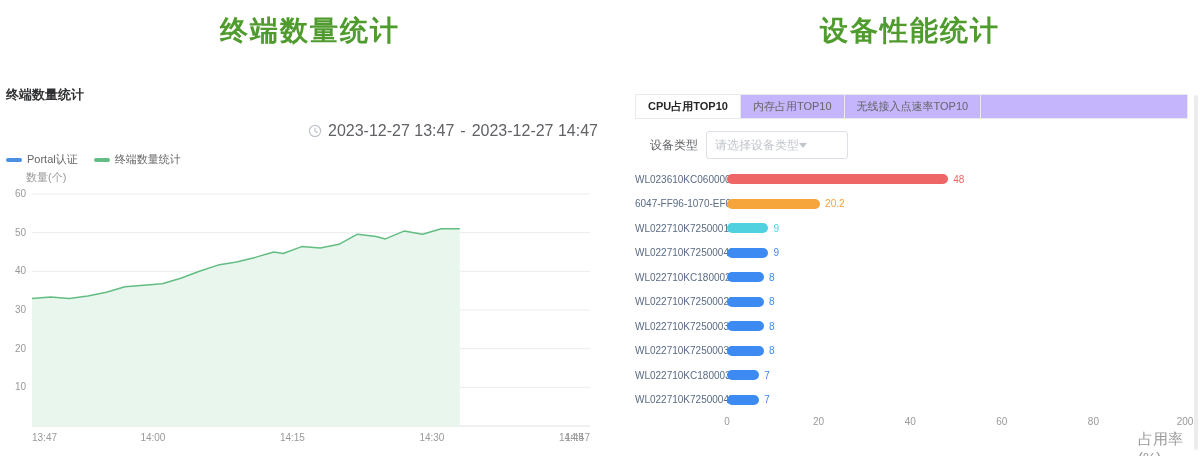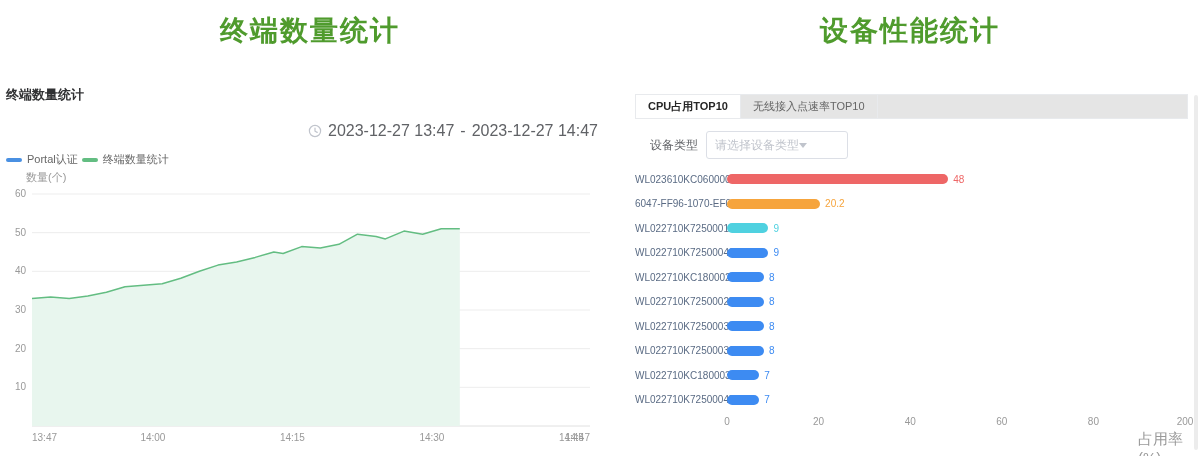--- a/index.html
+++ b/index.html
@@ -9,28 +9,28 @@
   .page-title{position:absolute;top:12px;font-size:28px;font-weight:bold;color:#4f9b2d;text-align:center;letter-spacing:2px;}
   #left-title{left:0;width:620px;}
   #right-title{left:620px;width:580px;}
 
   
   .card-title{position:absolute;left:6px;top:86px;font-size:13px;font-weight:bold;color:#303133;}
   .controls{position:absolute;left:0;top:122px;width:598px;display:flex;justify-content:flex-end;align-items:center;gap:10px;}
   .range-select{height:24px;border:1px solid #dcdfe6;border-radius:3px;background:#fff;display:flex;align-items:center;gap:16px;padding:0 8px;font-size:12px;color:#606266;cursor:pointer;}
   .chev{width:0;height:0;border-left:4px solid transparent;border-right:4px solid transparent;border-top:5px solid #c0c4cc;display:inline-block;}
   .daterange{display:flex;align-items:center;gap:6px;font-size:16px;color:#606266;cursor:pointer;}
-  .legend{position:absolute;left:6px;top:152px;display:flex;align-items:flex-start;gap:4px;font-size:11px;color:#666;}
+  .legend{position:absolute;left:6px;top:152px;display:flex;align-items:flex-start;gap:16px;font-size:11px;color:#666;}
   .legend-item{display:flex;align-items:center;gap:5px;cursor:pointer;}
   .legend-marker{width:16px;height:4px;border-radius:2px;display:inline-block;}
   .ylabel{position:absolute;left:26px;top:170px;font-size:11px;color:#999;}
   #line-chart{position:absolute;left:4px;top:184px;}
 
   
-  .tabs{position:absolute;left:635px;top:94px;width:553px;height:25px;display:flex;background:#e5e5e5;border:1px solid #e8eaed;box-sizing:border-box;}
+  .tabs{position:absolute;left:635px;top:94px;width:553px;height:25px;display:flex;background:#c4b5fd;border:1px solid #e8eaed;box-sizing:border-box;}
   .tab{display:flex;align-items:center;padding:0 12px;font-size:11px;color:#666;border-right:1px solid #e8eaed;cursor:pointer;white-space:nowrap;}
   .tab.active{background:#fff;color:#262626;font-weight:bold;}
   .filter-row{position:absolute;left:650px;top:131px;display:flex;align-items:center;gap:8px;font-size:12px;color:#606266;}
   .filter-select{width:124px;height:26px;border:1px solid #dcdfe6;border-radius:3px;background:#fff;display:flex;align-items:center;justify-content:flex-start;padding:0 8px;cursor:pointer;}
   .filter-select .ph{font-size:12px;color:#c0c4cc;white-space:nowrap;overflow:hidden;}
 
   #hbar{position:absolute;left:635px;top:167px;width:553px;}
   .hrow{display:flex;align-items:center;height:24.5px;}
   .hlabel{width:92px;box-sizing:border-box;padding-right:8px;text-align:right;font-size:10px;color:#5a6b84;white-space:nowrap;}
   .harea{flex:1;display:flex;align-items:center;}
@@ -97,20 +97,21 @@
       <text x="567.4" y="257" text-anchor="middle" font-size="10" fill="#999">14:45</text>
       <text x="586" y="257" text-anchor="end" font-size="10" fill="#999">14:47</text>
       <path d="M28.0,114.4 L46.6,112.9 L65.2,114.4 L83.8,112.1 L102.4,108.2 L121.0,102.8 L139.6,101.3 L158.2,99.7 L176.8,94.3 L195.4,87.3 L214.0,81.1 L232.6,78.1 L251.2,73.4 L269.8,68.0 L279.1,69.5 L297.7,62.6 L316.3,64.1 L334.9,60.3 L353.5,50.2 L372.1,52.5 L381.4,54.9 L400.0,47.1 L418.6,50.2 L437.2,44.8 L455.8,44.8 L455.8,242 L28.0,242 Z" fill="#e8f6ee" stroke="none"></path>
       <path d="M28.0,114.4 L46.6,112.9 L65.2,114.4 L83.8,112.1 L102.4,108.2 L121.0,102.8 L139.6,101.3 L158.2,99.7 L176.8,94.3 L195.4,87.3 L214.0,81.1 L232.6,78.1 L251.2,73.4 L269.8,68.0 L279.1,69.5 L297.7,62.6 L316.3,64.1 L334.9,60.3 L353.5,50.2 L372.1,52.5 L381.4,54.9 L400.0,47.1 L418.6,50.2 L437.2,44.8 L455.8,44.8" fill="none" stroke="#63bd82" stroke-width="1.5" stroke-linejoin="round"></path>
     </svg>
 
   <div id="right-title" class="page-title">设备性能统计</div>
 
   <div class="tabs">
     <div class="tab active">CPU占用TOP10</div>
+    <div class="tab">内存占用TOP10</div>
     <div class="tab">无线接入点速率TOP10</div>
   </div>
 
   <div class="filter-row">
     <span>设备类型</span>
     <div class="filter-select">
       <span class="ph">请选择设备类型</span>
       <span class="chev"></span>
     </div>
   </div>

